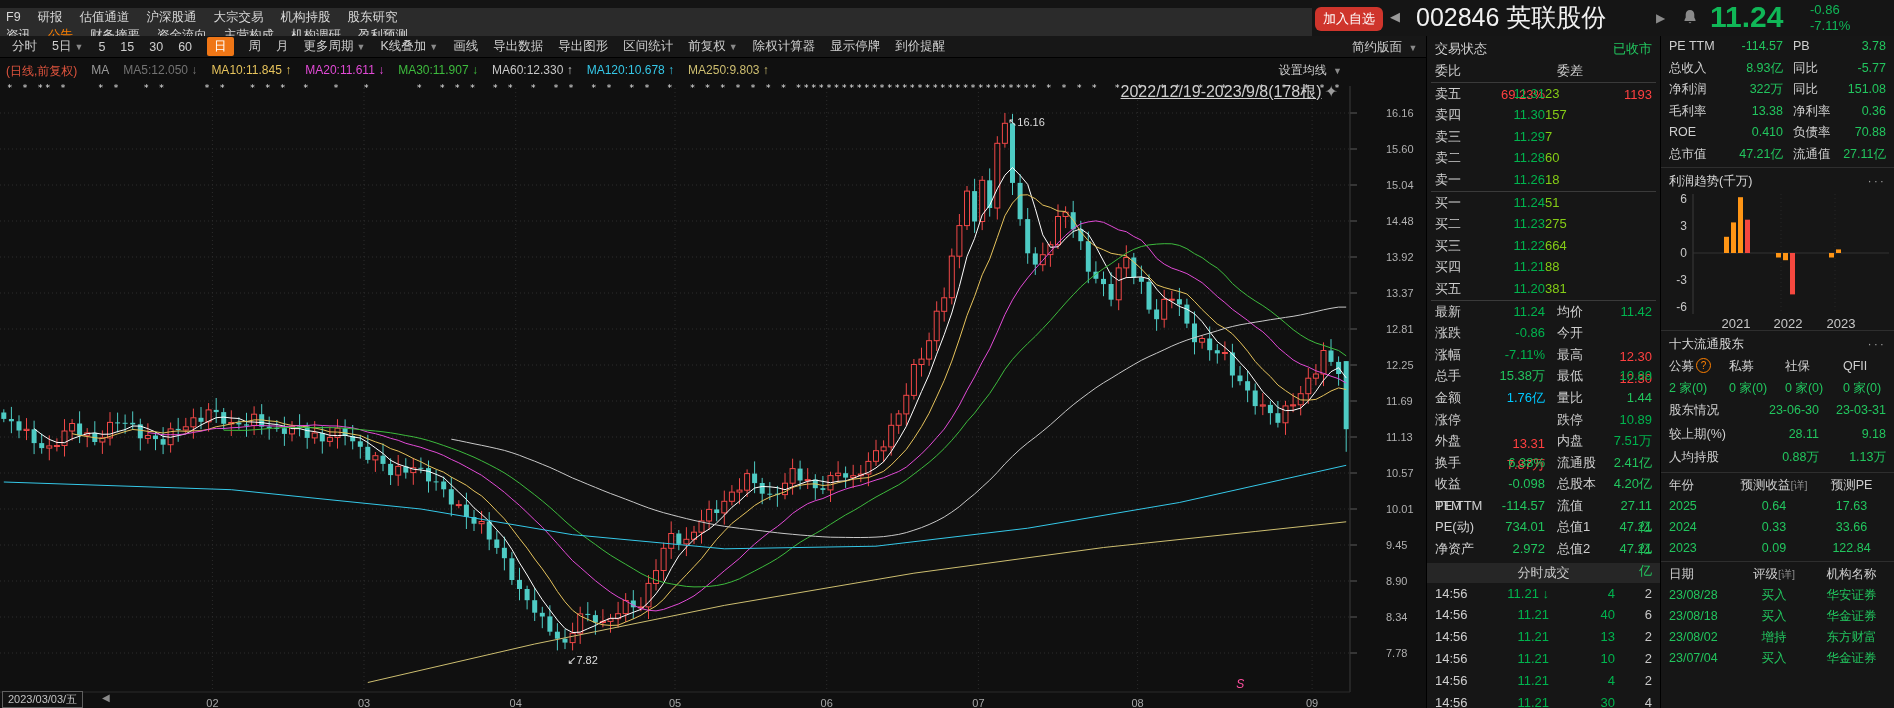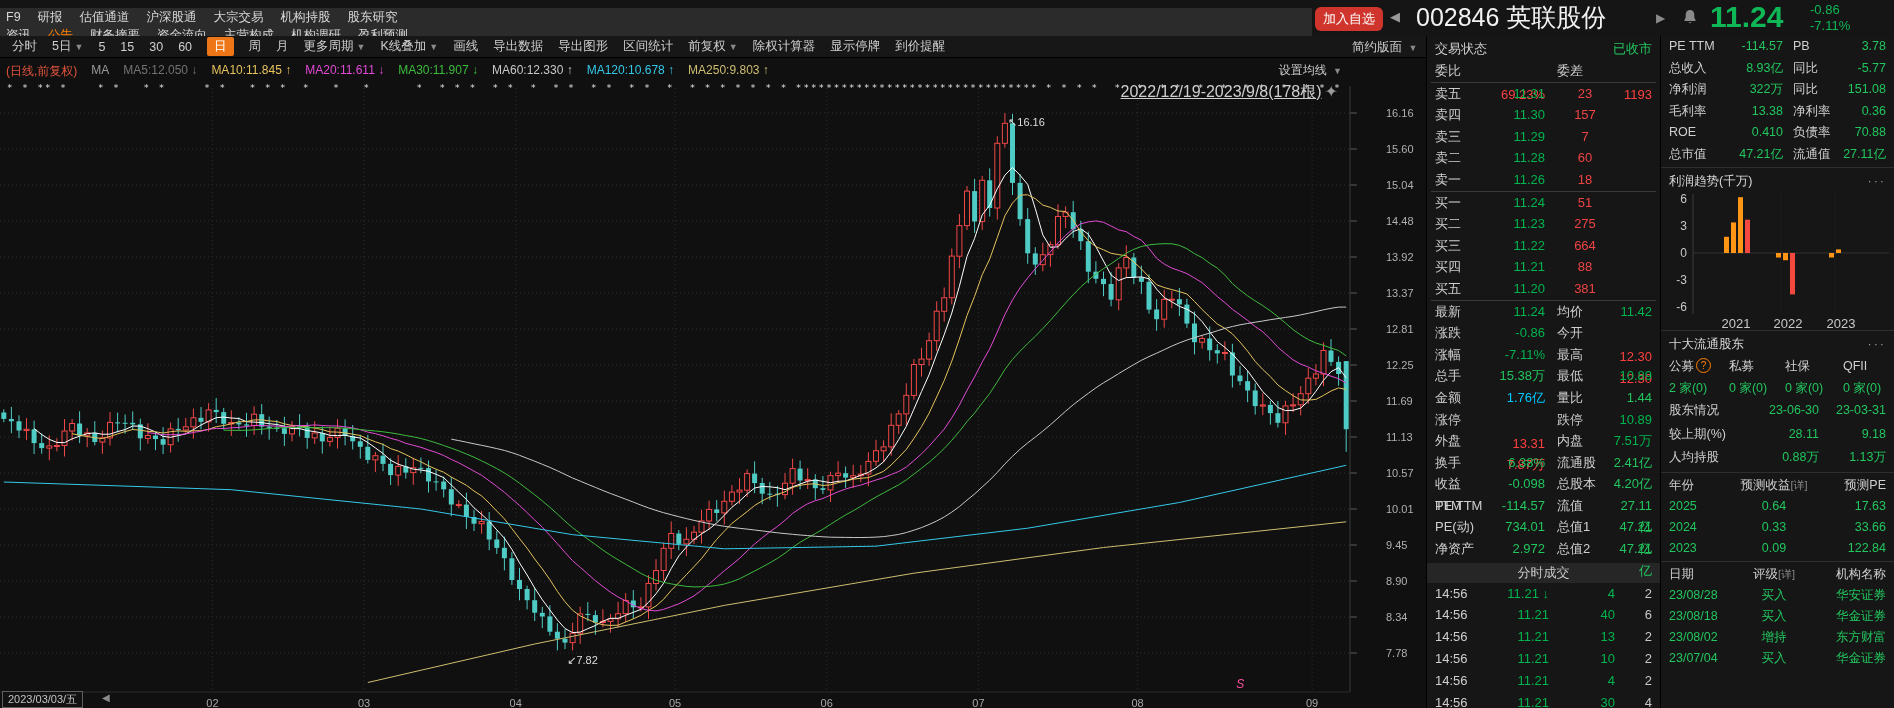--- a/index.html
+++ b/index.html
@@ -39,21 +39,21 @@
   #date-range{position:absolute;top:24px;right:88px;font-size:16px;color:#cfcfcf;text-decoration:underline;z-index:3;}
   .pin{color:#9a9a9a;text-decoration:none;display:inline-block;margin-left:3px;}
   #date-box{position:absolute;left:2px;top:633px;border:1px solid #5f5f5f;background:#121212;color:#c2c2c2;
             font-size:11px;padding:0 5px;line-height:15px;z-index:3;}
   #date-box-arrow{position:absolute;left:102px;top:634px;color:#8a8a8a;font-size:10px;z-index:3;}
   
   #orderbook{position:absolute;left:1426px;top:36px;width:234px;height:672px;background:#161616;border-left:1px solid #000;box-sizing:border-box;font-size:13px;}
   #analysis{position:absolute;left:1660px;top:36px;width:234px;height:672px;background:#161616;border-left:1px solid #000;box-sizing:border-box;font-size:12.5px;}
   .g{color:#00b44e;} .r{color:#ff4040;margin-top:24px;} .w{color:#22c55e;} .c{color:#00c8ff;} .lb{color:#cfcfcf;}
   .ob-row{display:grid;grid-template-columns:48px 62px 80px auto;height:21.6px;line-height:21.6px;padding:0 8px;}
-  .ob-row .price{text-align:right;} .ob-row .vol{text-align:center;color:#ef4444;}
+  .ob-row .price{text-align:right;} .ob-row .vol{text-align:left;color:#84cc16;}
   .ob-head{display:flex;justify-content:space-between;height:22px;line-height:22px;padding:2px 8px 0 8px;color:#e8e8e8;}
   .wb-row{display:grid;grid-template-columns:46px 64px 58px auto;height:21.6px;line-height:21.6px;padding:0 8px;}
   .wb-row .v{text-align:right;}
   .sep{border-top:1px solid #3a3a3a;margin:0 4px;}
   .st-row{display:grid;grid-template-columns:50px 60px 66px auto;height:21.6px;line-height:21.6px;padding:0 8px;}
   .st-row .v1{text-align:right;} .st-row .l2{padding-left:12px;} .st-row .v2{text-align:right;}
   #tick-title{height:20px;line-height:20px;text-align:center;background:#262626;color:#cccccc;margin-top:3px;}
   .tk-row{display:grid;grid-template-columns:48px 66px 66px auto;height:21.8px;line-height:21.8px;padding:0 8px;}
   .tk-row .p{text-align:right;} .tk-row .v{text-align:right;} .tk-row .n{text-align:right;color:#c8c8c8;}
   
@@ -62,21 +62,21 @@
   .an-tab.active{color:#ff8000;background:#2a2a2a;}
   .an-row{display:grid;grid-template-columns:62px 52px 60px auto;height:21.5px;line-height:21.5px;padding:0 8px;}
   .an-row .v1{text-align:right;} .an-row .l2{padding-left:10px;} .an-row .v2{text-align:right;}
   .sec-title{display:flex;justify-content:space-between;padding:0 8px;height:22px;line-height:22px;color:#d8d8d8;}
   .dots{color:#9a9a9a;letter-spacing:2px;}
   #profit-svg{display:block;}
   .h4-row{display:grid;grid-template-columns:60px 56px 58px auto;padding:0 8px;height:22px;line-height:22px;}
   .h3-row{display:grid;grid-template-columns:78px 72px auto;padding:0 8px;height:23.5px;line-height:23.5px;}
   .h3-row .m{text-align:right;} .h3-row .e{text-align:right;}
   .f3-row{display:grid;grid-template-columns:62px 86px auto;padding:0 8px;height:21px;line-height:21px;}
-  .f3-row .m{text-align:center;} .f3-row .e{text-align:right;}
+  .f3-row .m{text-align:center;} .f3-row .e{text-align:center;}
   .hair{border-top:1px solid #2e2e2e;margin:2px 0;}
   .dim{color:#8a8a8a;font-size:11px;}
   .qmark{display:inline-block;width:13px;height:13px;line-height:13px;border:1px solid #ff8000;color:#ff8000;
          border-radius:50%;font-size:10px;text-align:center;margin-left:2px;vertical-align:1px;}
   .bellsvg,.pinsvg{display:inline-block;vertical-align:middle;}
 </style>
 </head>
 <body>
 
 <div id="root">

